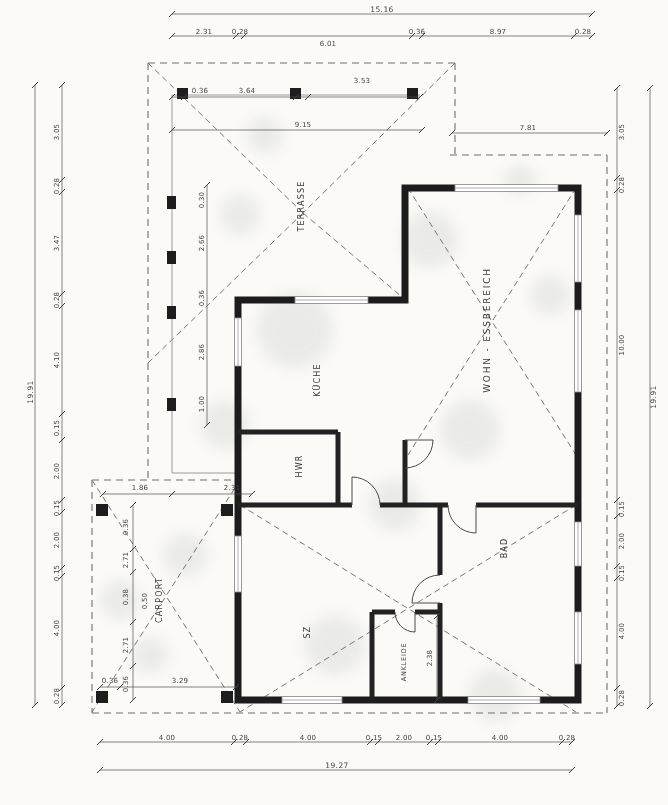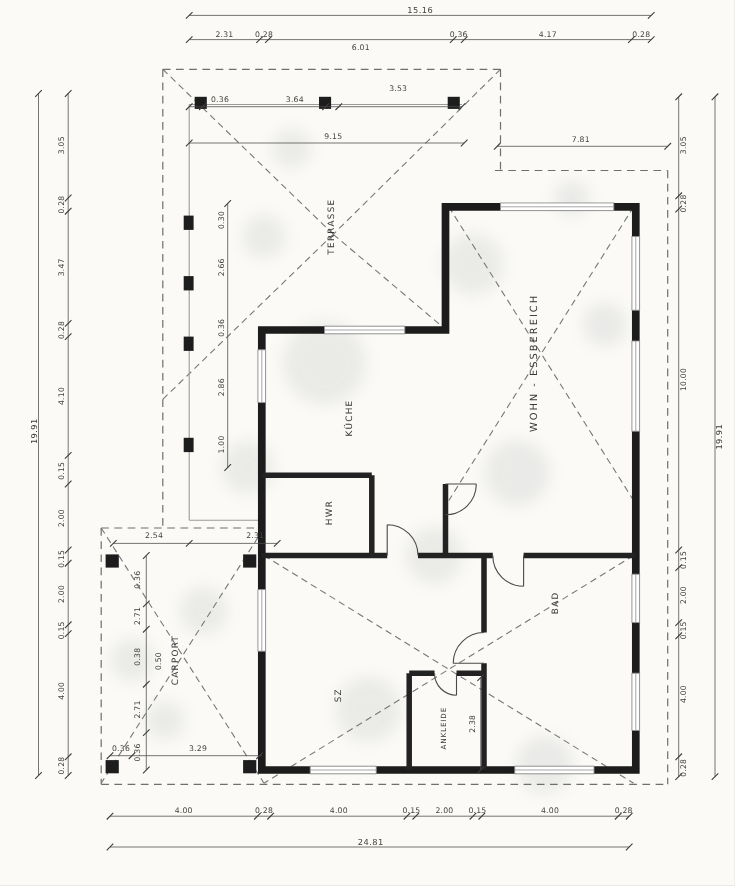--- a/index.html
+++ b/index.html
@@ -133,25 +133,25 @@
       <path d="M97,690 l6,-6 M117,690 l6,-6 M233,690 l6,-6"></path>
       <path d="M434,619 l6,-6 M434,703 l6,-6"></path>
     </g>
   </svg>
 
   <div class="lbl tot" style="left:382px;top:10px">15.16</div>
   <div class="lbl" style="left:204px;top:32px">2.31</div>
   <div class="lbl" style="left:240px;top:32px">0.28</div>
   <div class="lbl" style="left:328px;top:44px">6.01</div>
   <div class="lbl" style="left:417px;top:32px">0.36</div>
-  <div class="lbl" style="left:498px;top:32px">4.17</div>
+  <div class="lbl" style="left:498px;top:32px">8.97</div>
   <div class="lbl" style="left:583px;top:32px">0.28</div>
 
   <div class="lbl" style="left:200px;top:91px">0.36</div>
-  <div class="lbl" style="left:268px;top:91px">3.64</div>
+  <div class="lbl" style="left:247px;top:91px">3.64</div>
   <div class="lbl" style="left:362px;top:81px">3.53</div>
   <div class="lbl" style="left:303px;top:125px">9.15</div>
   <div class="lbl" style="left:528px;top:128px">7.81</div>
 
   <div class="lbl v tot" style="left:31px;top:392px">19.91</div>
   <div class="lbl v" style="left:57px;top:132px">3.05</div>
   <div class="lbl v" style="left:57px;top:186px">0.28</div>
   <div class="lbl v" style="left:57px;top:243px">3.47</div>
   <div class="lbl v" style="left:57px;top:300px">0.28</div>
   <div class="lbl v" style="left:57px;top:360px">4.10</div>
@@ -174,28 +174,28 @@
   <div class="lbl v tot" style="left:654px;top:397px">19.91</div>
 
   <div class="lbl" style="left:167px;top:738px">4.00</div>
   <div class="lbl" style="left:240px;top:738px">0.28</div>
   <div class="lbl" style="left:308px;top:738px">4.00</div>
   <div class="lbl" style="left:374px;top:738px">0.15</div>
   <div class="lbl" style="left:404px;top:738px">2.00</div>
   <div class="lbl" style="left:434px;top:738px">0.15</div>
   <div class="lbl" style="left:500px;top:738px">4.00</div>
   <div class="lbl" style="left:567px;top:738px">0.28</div>
-  <div class="lbl tot" style="left:337px;top:766px">24.81</div>
+  <div class="lbl tot" style="left:337px;top:766px">19.27</div>
 
   <div class="lbl v" style="left:202px;top:200px">0.30</div>
   <div class="lbl v" style="left:202px;top:243px">2.66</div>
   <div class="lbl v" style="left:202px;top:298px">0.36</div>
   <div class="lbl v" style="left:202px;top:352px">2.86</div>
   <div class="lbl v" style="left:202px;top:404px">1.00</div>
-  <div class="lbl" style="left:140px;top:488px">2.54</div>
+  <div class="lbl" style="left:140px;top:488px">1.86</div>
   <div class="lbl" style="left:232px;top:488px">2.31</div>
 
   <div class="lbl v" style="left:126px;top:527px">0.36</div>
   <div class="lbl v" style="left:126px;top:560px">2.71</div>
   <div class="lbl v" style="left:126px;top:597px">0.38</div>
   <div class="lbl v" style="left:145px;top:601px">0.50</div>
   <div class="lbl v" style="left:126px;top:645px">2.71</div>
   <div class="lbl v" style="left:126px;top:684px">0.36</div>
   <div class="lbl" style="left:110px;top:681px">0.36</div>
   <div class="lbl" style="left:180px;top:681px">3.29</div>

